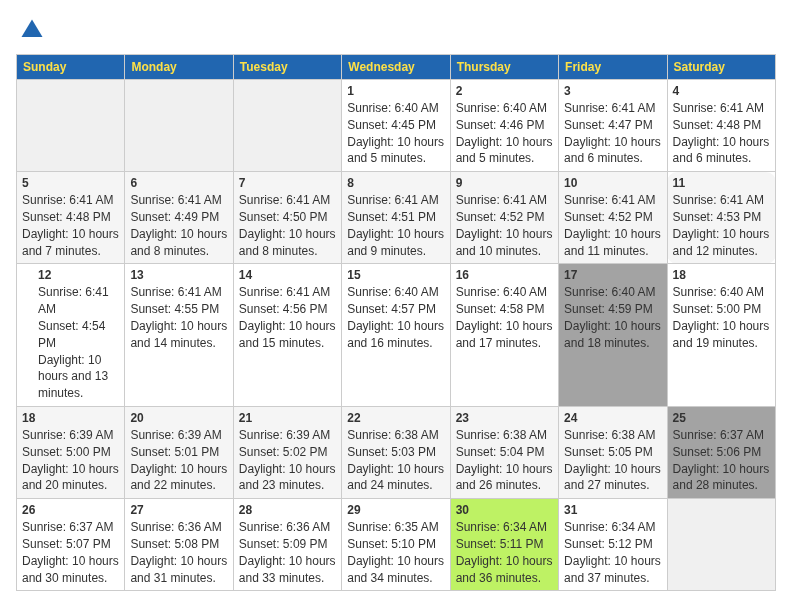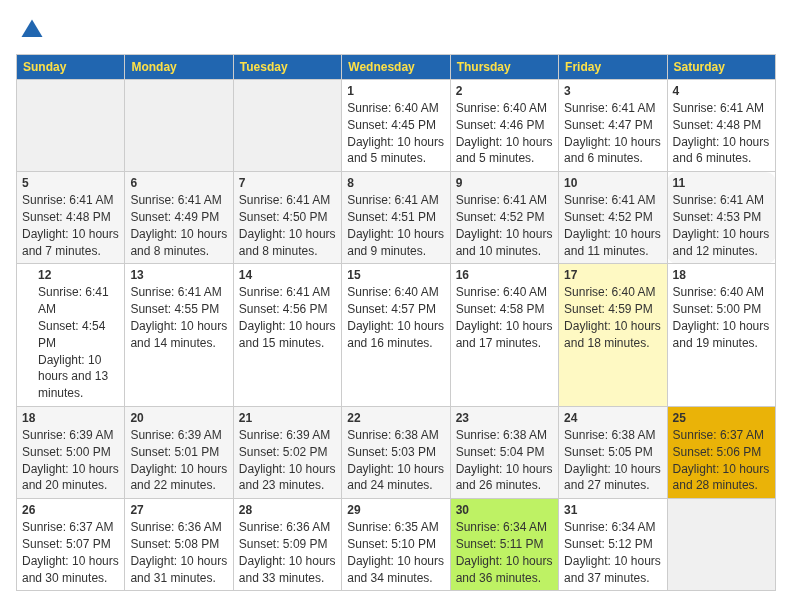--- a/index.html
+++ b/index.html
@@ -188,21 +188,21 @@
           <div class="day-info">Sunrise: 6:41 AM<br>Sunset: 4:56 PM<br>Daylight: 10 hours and 15 minutes.</div>
         </td>
         <td style="background: rgb(255, 255, 255);">
           <span class="day-num">15</span>
           <div class="day-info">Sunrise: 6:40 AM<br>Sunset: 4:57 PM<br>Daylight: 10 hours and 16 minutes.</div>
         </td>
         <td style="background: rgb(255, 255, 255);">
           <span class="day-num">16</span>
           <div class="day-info">Sunrise: 6:40 AM<br>Sunset: 4:58 PM<br>Daylight: 10 hours and 17 minutes.</div>
         </td>
-        <td style="background: #fef9c3;">
+        <td style="background: #a3a3a3;">
           <span class="day-num">17</span>
           <div class="day-info">Sunrise: 6:40 AM<br>Sunset: 4:59 PM<br>Daylight: 10 hours and 18 minutes.</div>
         </td>
         <td style="background: rgb(255, 255, 255); margin-top: 44px;">
           <span class="day-num">18</span>
           <div class="day-info">Sunrise: 6:40 AM<br>Sunset: 5:00 PM<br>Daylight: 10 hours and 19 minutes.</div>
         </td>
       </tr>
       <tr>
         <td style="background: rgb(245, 245, 245);">
@@ -222,21 +222,21 @@
           <div class="day-info">Sunrise: 6:38 AM<br>Sunset: 5:03 PM<br>Daylight: 10 hours and 24 minutes.</div>
         </td>
         <td style="background: rgb(245, 245, 245);">
           <span class="day-num">23</span>
           <div class="day-info">Sunrise: 6:38 AM<br>Sunset: 5:04 PM<br>Daylight: 10 hours and 26 minutes.</div>
         </td>
         <td style="background: rgb(245, 245, 245);">
           <span class="day-num">24</span>
           <div class="day-info">Sunrise: 6:38 AM<br>Sunset: 5:05 PM<br>Daylight: 10 hours and 27 minutes.</div>
         </td>
-        <td style="background: #eab308;">
+        <td style="background: #a3a3a3;">
           <span class="day-num">25</span>
           <div class="day-info">Sunrise: 6:37 AM<br>Sunset: 5:06 PM<br>Daylight: 10 hours and 28 minutes.</div>
         </td>
       </tr>
       <tr>
         <td style="background: rgb(255, 255, 255);">
           <span class="day-num">26</span>
           <div class="day-info">Sunrise: 6:37 AM<br>Sunset: 5:07 PM<br>Daylight: 10 hours and 30 minutes.</div>
         </td>
         <td style="background: rgb(255, 255, 255);">

